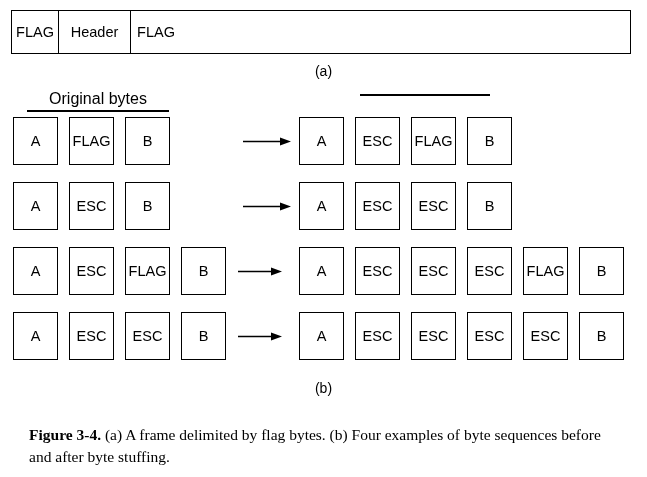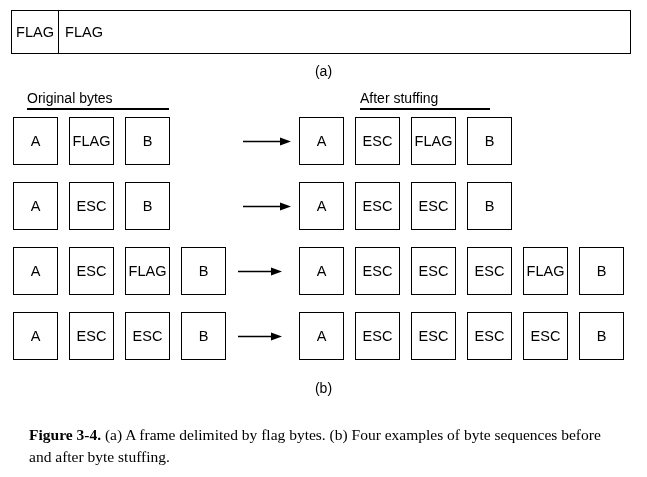--- a/index.html
+++ b/index.html
@@ -52,23 +52,24 @@
     text-align: center;
     font-size: 14px;
     line-height: 1;
   }
   #part-label-a { top: 64px; }
   #part-label-b { top: 381px; }
 
   
   .col-heading {
     position: absolute;
-    font-size: 14px;
+    font-size: 16px;
     line-height: 1;
     white-space: nowrap;
+    text-align: center;
   }
   .col-heading .heading-text { display: block; }
   .col-heading .heading-rule {
     display: block;
     margin-top: 3px;
     height: 2px;
     background: #000;
   }
   #heading-original {
     left: 27px;
@@ -141,32 +142,32 @@
   }
   #figure-caption .caption-label {
     font-weight: bold;
   }
 </style>
 </head>
 <body>
 
 <div id="frame-diagram">
   <div class="frame-field ff-flag-left">FLAG</div>
+  <div class="frame-field ff-header">Header</div>
   <div class="frame-field ff-flag-right">FLAG</div>
 </div>
 
 <div class="part-label" id="part-label-a">(a)</div>
 
 <div class="col-heading" id="heading-original">
   <span class="heading-text">Original bytes</span>
   <span class="heading-rule"></span>
 </div>
 
 <div class="col-heading" id="heading-stuffed">
-  <span class="heading-text">After stuffing</span>
   <span class="heading-rule"></span>
 </div>
 
 <div class="byte-row" id="byte-row-0">
   <div class="byte-group before">
     <div class="byte-box">A</div>
     <div class="byte-box">FLAG</div>
     <div class="byte-box">B</div>
   </div>
   <div class="row-arrow">

